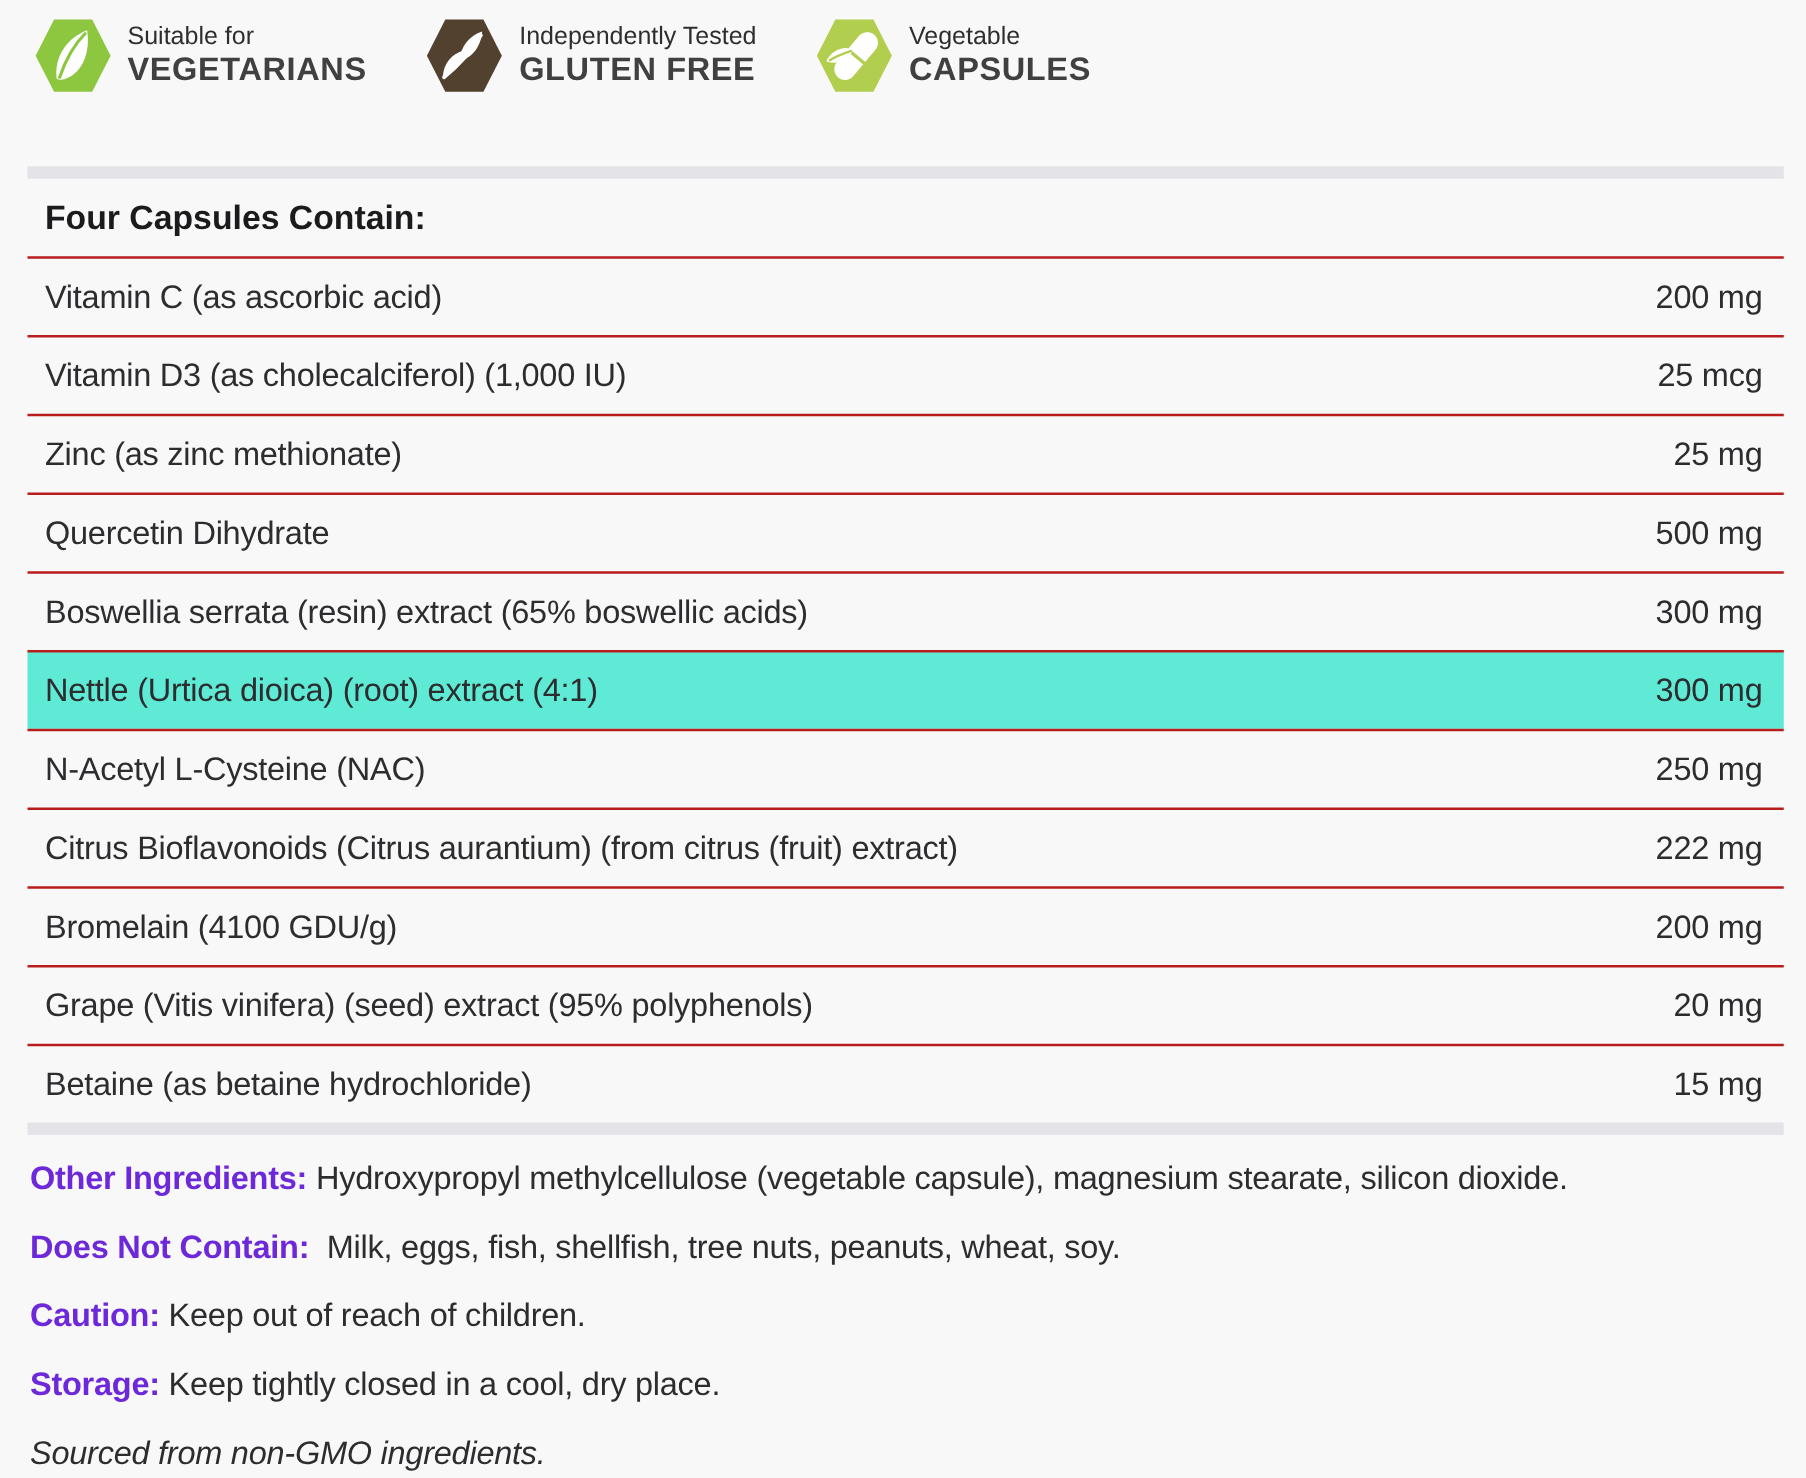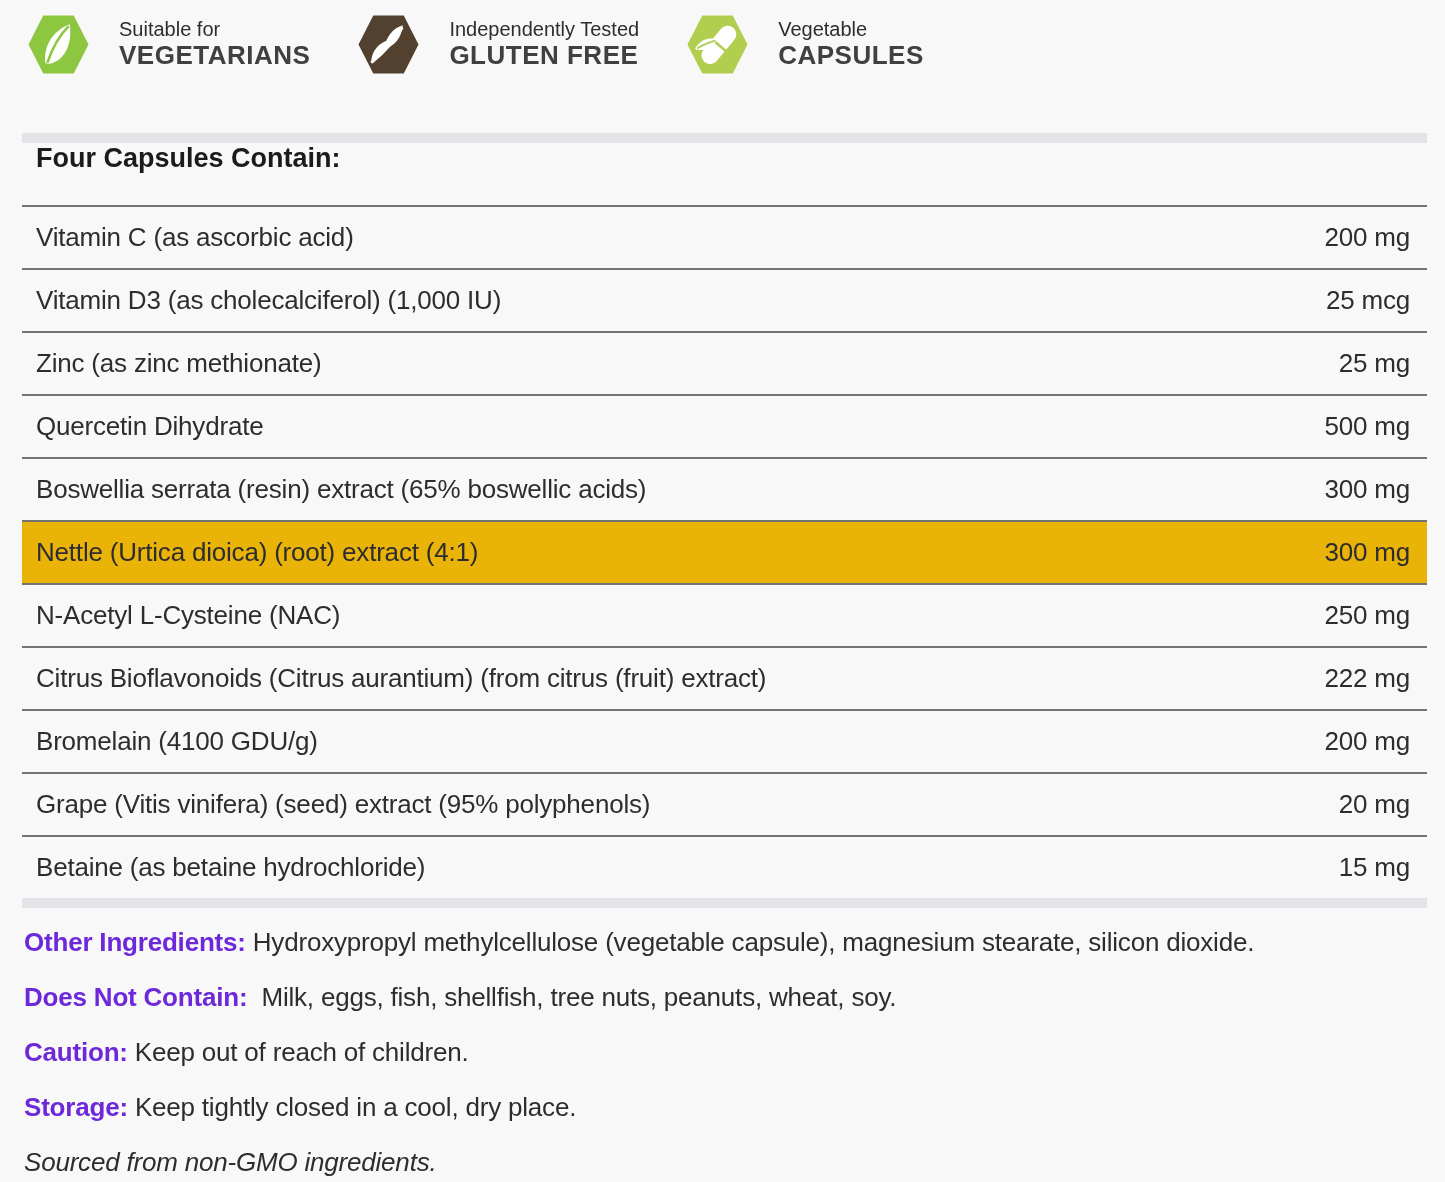--- a/index.html
+++ b/index.html
@@ -5,42 +5,42 @@
   html,body { margin:0; padding:0; }
   body {
     width:1445px; height:1182px; overflow:hidden;
     background:#f8f8f9;
     font-family:"Liberation Sans", sans-serif;
     color:#2d2d30;
   }
 
   
   .badges { display:flex; align-items:flex-start; padding:15px 0 0 28px; }
-  .badge { display:flex;gap:17px; }
+  .badge { display:flex; }
   .badge + .badge { margin-left:48px; }
   .badge-icon svg { width:61px; height:59px; display:block; }
   .badge-text { margin-left:13px; padding-top:3px; }
   .badge-top { font-size:20px; line-height:22px; color:#2e2e30; }
   .badge-bottom { font-size:26px; line-height:28px; margin-top:1px; font-weight:800; letter-spacing:.5px; color:#404040; }
 
   
   .suppl-table { margin:59px 18px 0 22px; }
   .bar { height:10px; background:#e4e4e8; }
   .thead {
-    height:62px; display:flex; align-items:flex-start; padding-left:14px;
+    height:62px; display:flex; align-items:center; padding-left:14px;
     font-size:27px; font-weight:700; color:#1b1b1d;
   }
   .row {
     height:63px; box-sizing:border-box;
-    border-top:2px solid #737373;
+    border-top:2px solid #b91c1c;
     display:flex; align-items:center; justify-content:space-between;
     padding:0 17px 0 14px;
     font-size:26px; letter-spacing:-0.2px;
   }
-  .row.highlight { background:#eab308; }
+  .row.highlight { background:#5eead4; }
   .ing { white-space:nowrap; }
   .amt { white-space:nowrap; margin-left:20px; }
 
   
   .notes { margin:17px 18px 0 24px; }
   .note { margin:0 0 21px; font-size:26px; line-height:34px; letter-spacing:-0.2px; white-space:pre-wrap; }
   .note:last-child { margin-bottom:0;font-style:italic; }
   .note strong { font-weight:700; color:#6d28d9; }
 </style>
 </head>

